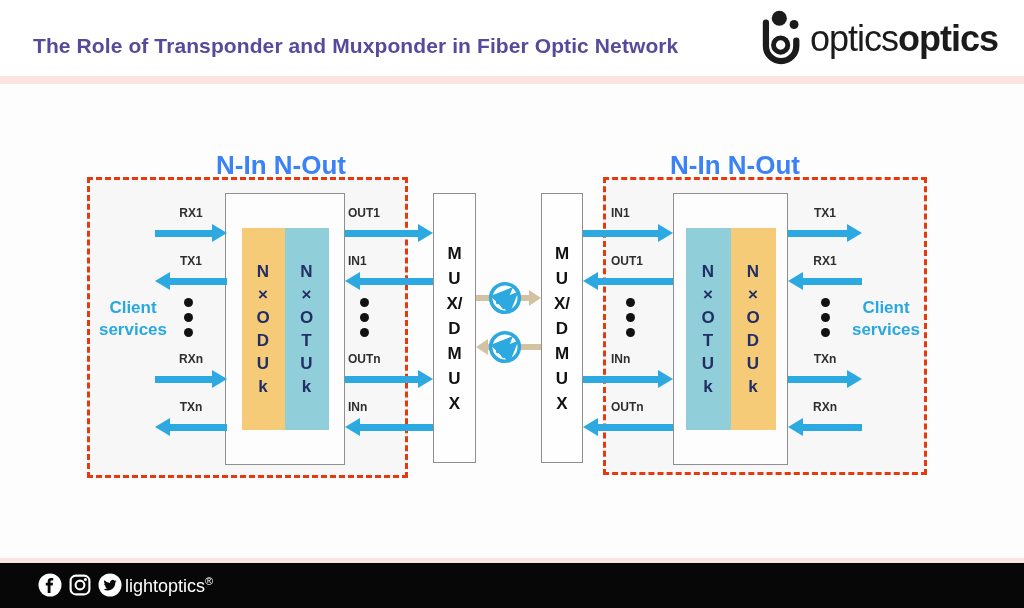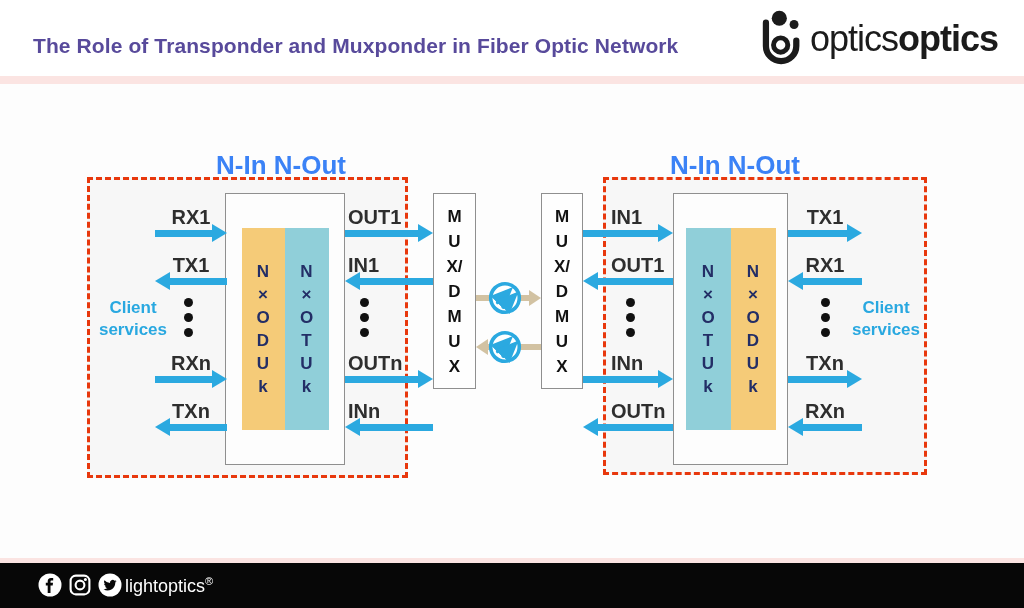--- a/index.html
+++ b/index.html
@@ -17,24 +17,24 @@
   .divider-top { position:absolute; left:0; top:76px; width:1024px; height:8px; background:#FBE4E2; }
   .divider-bottom { position:absolute; left:0; top:558px; width:1024px; height:5px; background:#FBE4E2; }
 
   
   .diagram { position:absolute; left:0; top:84px; width:1024px; height:474px; background:#fdfdfd; }
   .nio-title { position:absolute; top:66px; width:200px; text-align:center; font-size:26px; font-weight:bold; color:#3b82f6; }
   .dashed-box { position:absolute; top:93px; border:3px dashed #E8380D; background:#f7f7f7; }
   .inner-box { position:absolute; top:109px; height:272px; background:#fdfdfd; border:1.5px solid #8f8f8f; display:flex; align-items:center; justify-content:center; }
   .col { height:202px; display:flex; align-items:center; justify-content:center; }
   .vstack { display:inline-block; width:17px; word-break:break-all; text-align:center; font-size:17px; font-weight:bold; color:#232E66; line-height:23px; }
-  .mux-box { position:absolute; top:109px; height:196px; background:#fefefe; border:1.5px solid #8f8f8f; display:flex; align-items:center; justify-content:center; }
+  .mux-box { position:absolute; top:109px; height:270px; background:#fefefe; border:1.5px solid #8f8f8f; display:flex; align-items:center; justify-content:center; }
   .mux-box .vstack { color:#111111; line-height:25px; }
 
-  .port-label { position:absolute; height:20px; font-size:20px; font-weight:bold; color:#2e2e2e; }
+  .port-label { position:absolute; height:20px; font-size:12px; font-weight:bold; color:#2e2e2e; }
   .pl-center { text-align:center; }
   .pl-left { text-align:left; }
 
   .arr { position:absolute; height:18px; }
   .arr .shaft { position:absolute; top:5.5px; height:7px; background:#2BA9E0; }
   .arr.right .shaft { left:0; right:12px; }
   .arr.right::after { content:""; position:absolute; right:0; top:0; border-top:9px solid transparent; border-bottom:9px solid transparent; border-left:15px solid #2BA9E0; }
   .arr.left .shaft { right:0; left:12px; }
   .arr.left::after { content:""; position:absolute; left:0; top:0; border-top:9px solid transparent; border-bottom:9px solid transparent; border-right:15px solid #2BA9E0; }
 

